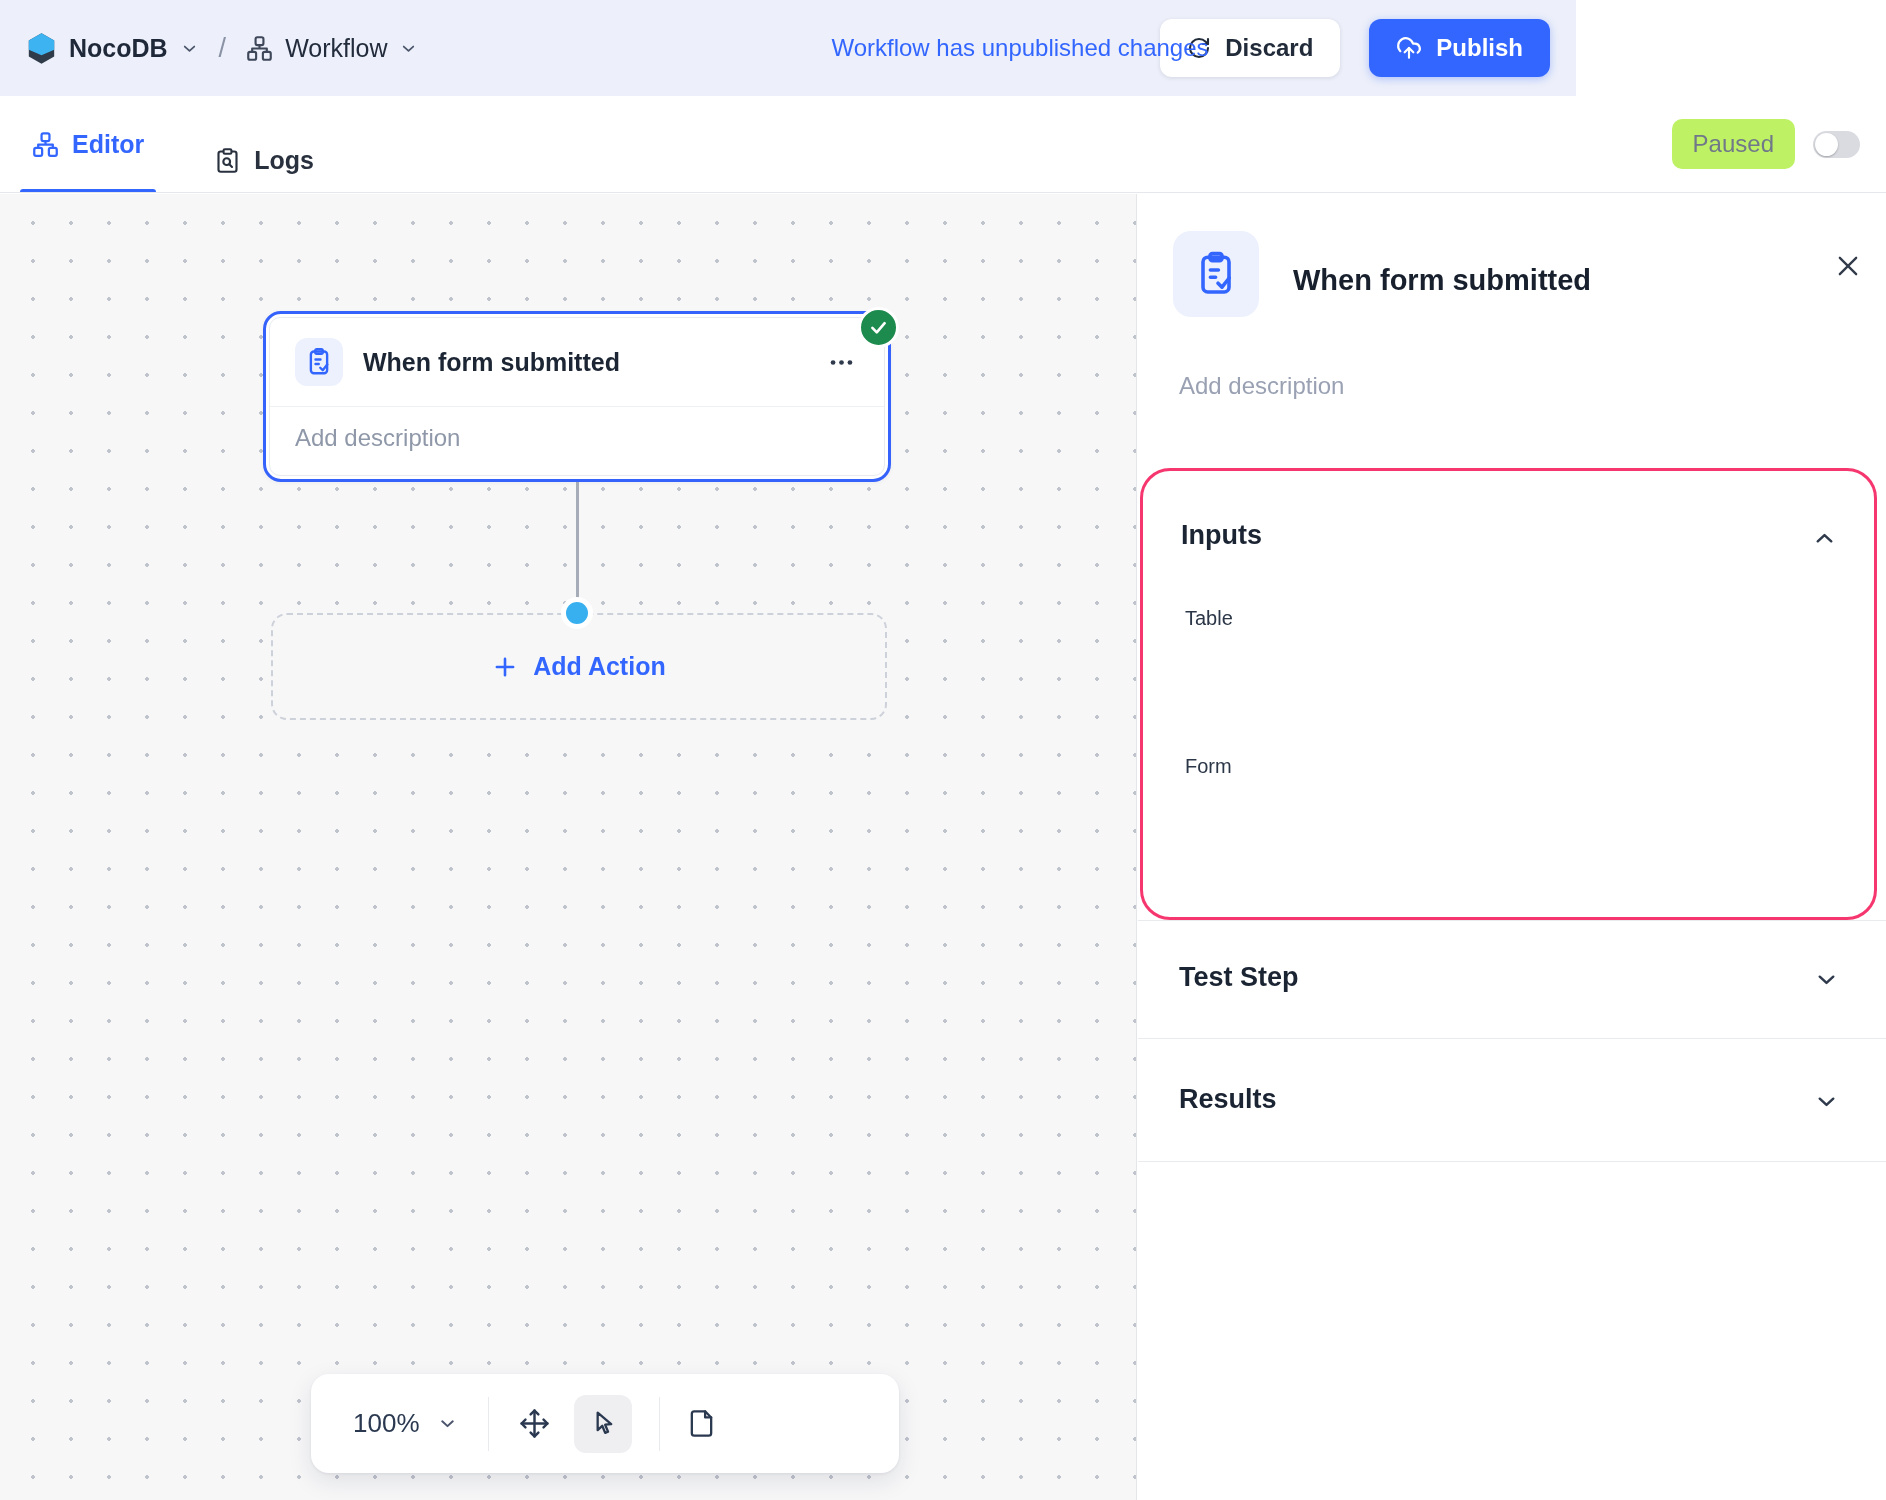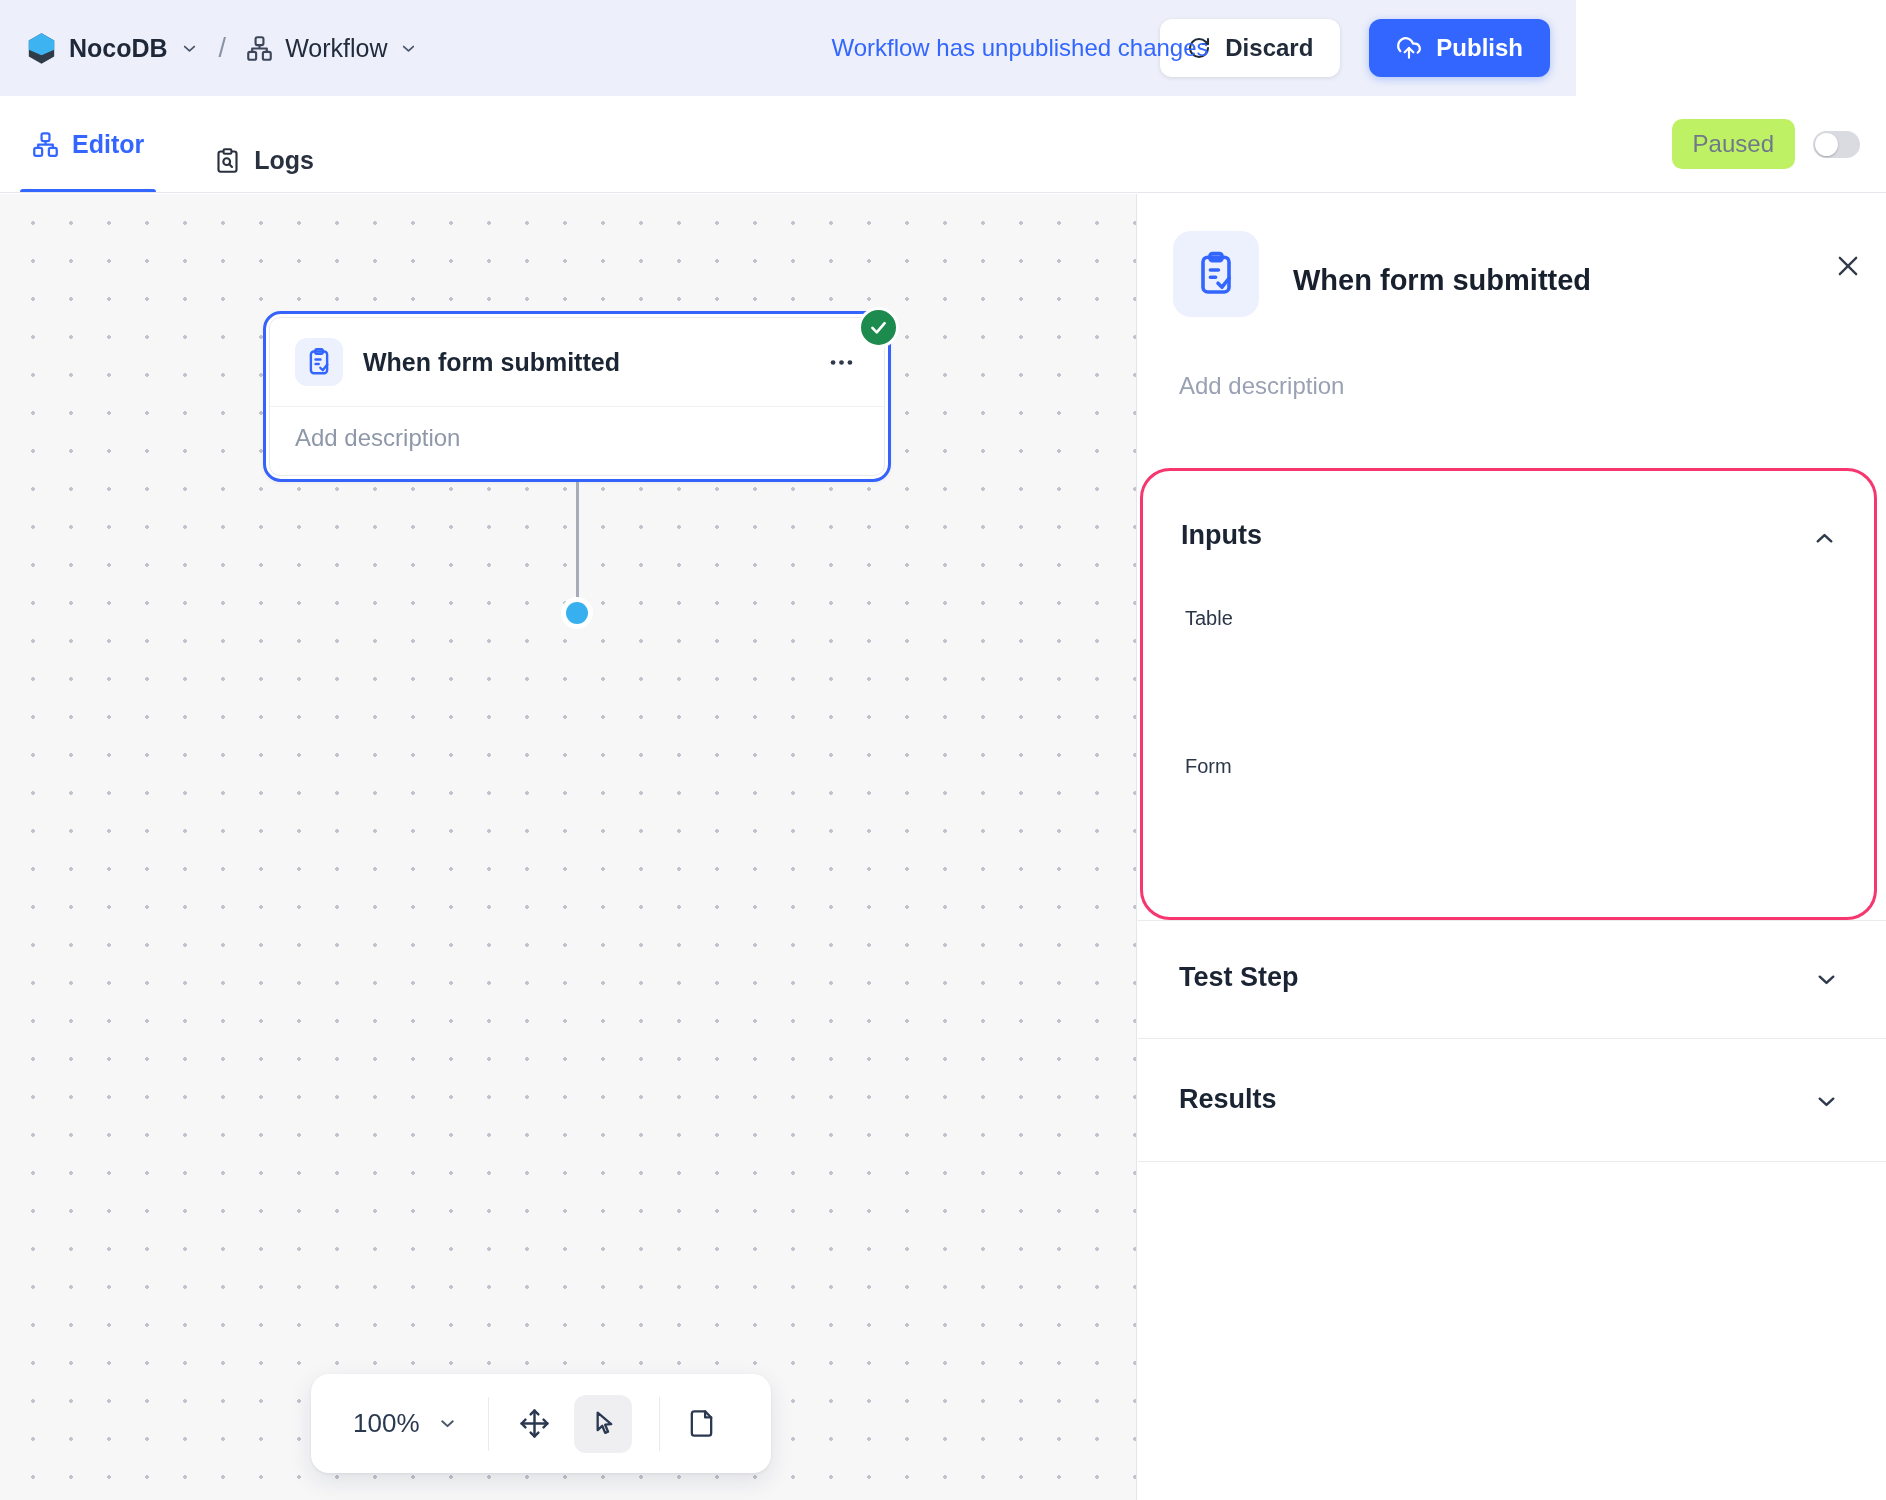--- a/index.html
+++ b/index.html
@@ -78,21 +78,21 @@
     background:#fff;display:flex;align-items:center;justify-content:center;z-index:3;}
   .connector-dot::after{content:"";width:22px;height:22px;border-radius:50%;
     background:var(--connector-dot);}
 
   .add-action{position:absolute;left:271px;top:419px;width:616px;height:107px;
     border:2px dashed #cdd1d9;border-radius:16px;background:var(--canvas-bg);
     display:flex;align-items:center;justify-content:center;gap:15px;cursor:pointer;}
   .add-action-label{font-size:25px;font-weight:700;color:var(--accent);}
   .plus{color:var(--accent);display:flex;}
 
-  .toolbar{position:absolute;left:311px;top:1180px;width:460px;height:99px;background:#fff;
+  .toolbar{position:absolute;left:311px;top:1180px;width:588px;height:99px;background:#fff;
     border-radius:18px;box-shadow:0 8px 24px rgba(20,30,55,.10),0 1px 3px rgba(20,30,55,.07);
     display:flex;align-items:center;padding-left:42px;}
   .zoom-ctl{display:flex;align-items:center;gap:17px;font-size:26px;font-weight:500;
     color:#2b3950;cursor:pointer;}
   .tb-divider{width:1px;height:54px;background:#e8eaee;margin:0 30px;}
   .tb-icon{color:#2b3950;display:flex;cursor:pointer;}
   .tool-tile{width:58px;height:58px;border-radius:12px;background:#efeff2;display:flex;
     align-items:center;justify-content:center;margin-left:24px;cursor:pointer;}
   .tb-divider.after-tile{margin:0 27px;}
 
@@ -242,20 +242,28 @@
     <div class="badge">
       <svg width="21" height="21" viewBox="0 0 24 24" fill="none" stroke="currentColor" stroke-width="3" stroke-linecap="round" stroke-linejoin="round">
           <polyline points="5 12.5 10 17.5 19 7"></polyline>
         </svg>
     </div>
   </div>
 
   <div class="connector"></div>
   <div class="connector-dot"></div>
 
+  <div class="add-action">
+    <span class="plus">
+      <svg width="26" height="26" viewBox="0 0 24 24" fill="none" stroke="currentColor" stroke-width="2.4" stroke-linecap="round">
+          <path d="M12 4.5v15M4.5 12h15"></path>
+        </svg>
+    </span>
+    <span class="add-action-label">Add Action</span>
+  </div>
 
   <div class="toolbar">
     <div class="zoom-ctl">
       <span>100%</span>
       <span class="chev">
         <svg width="21" height="21" viewBox="0 0 24 24" fill="none" stroke="currentColor" stroke-width="2.3" stroke-linecap="round" stroke-linejoin="round">
             <polyline points="6 9.5 12 15 18 9.5"></polyline>
           </svg>
       </span>
     </div>

